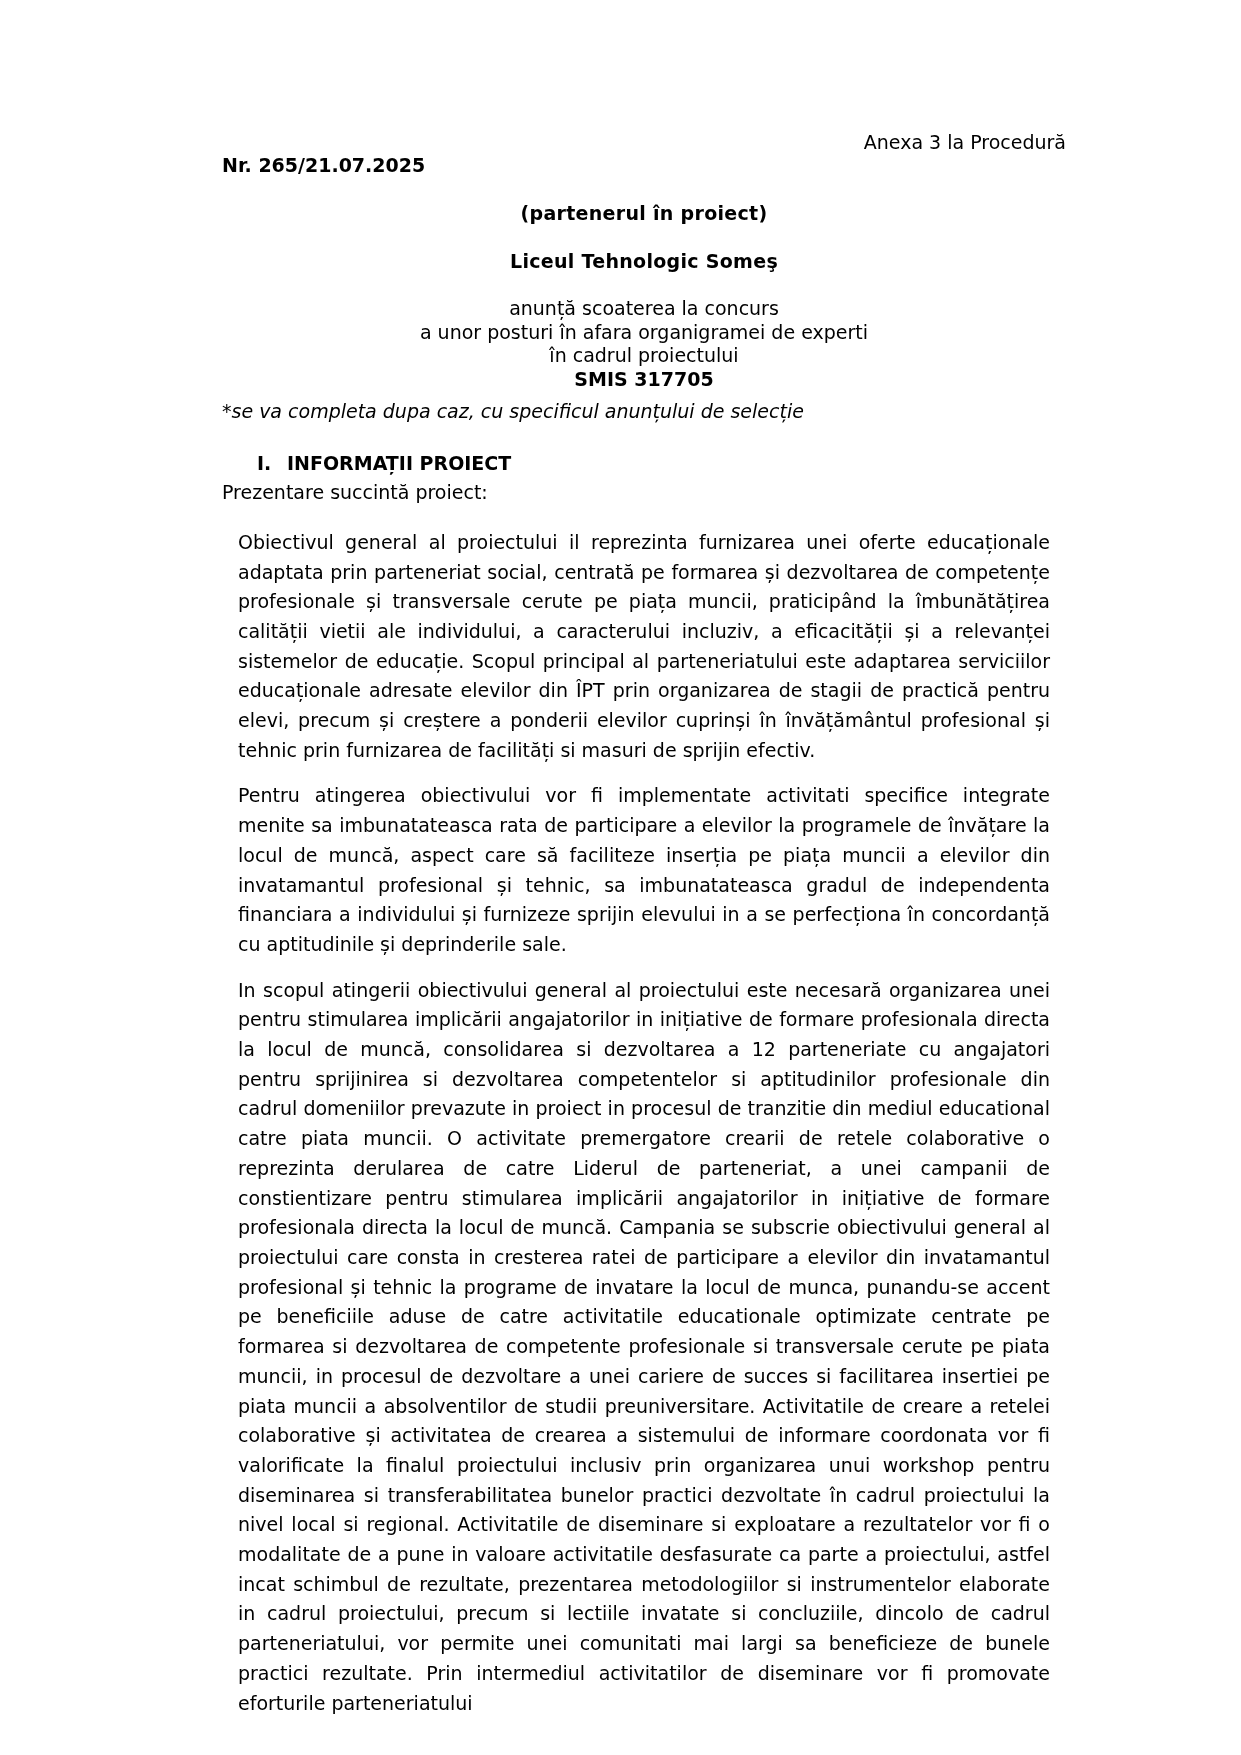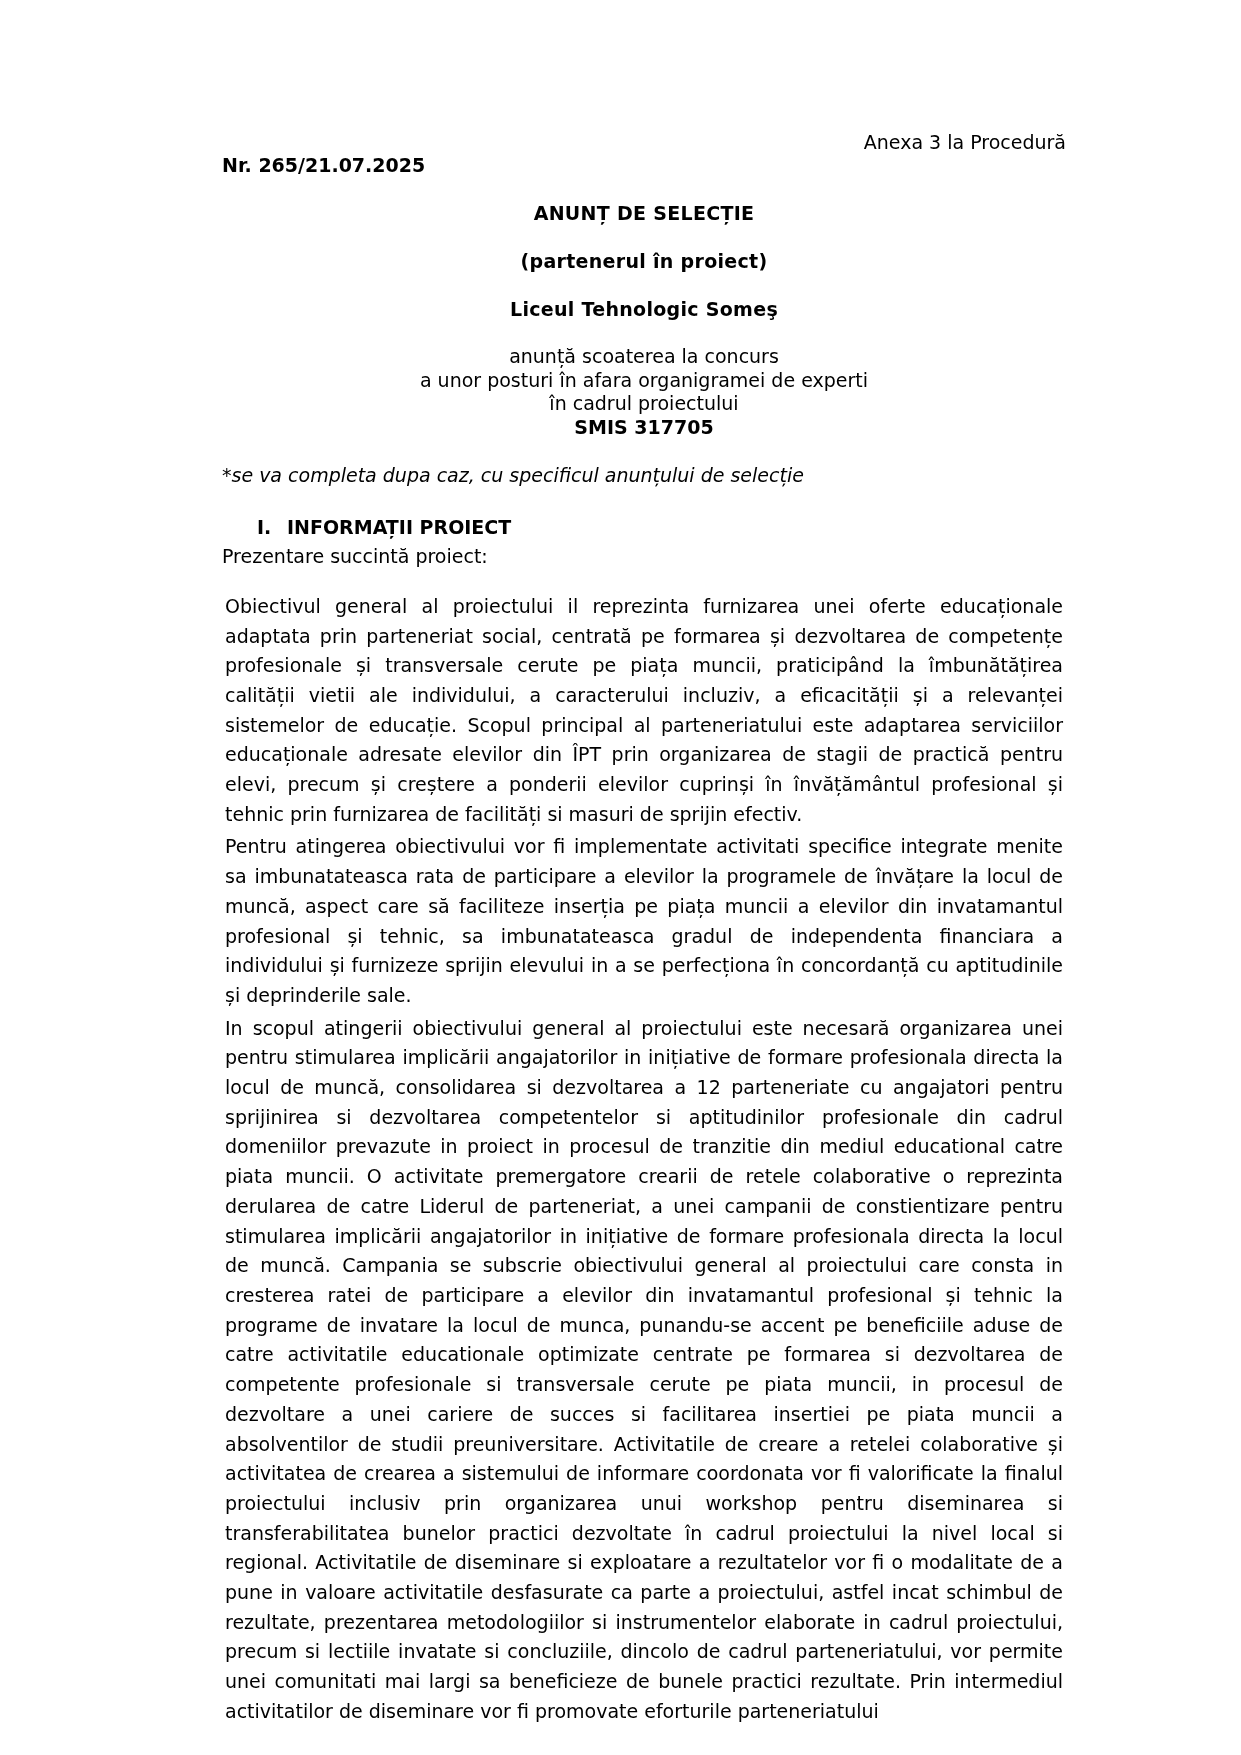--- a/index.html
+++ b/index.html
@@ -36,21 +36,21 @@
     font-size: 19px;
     line-height: 23px;
     letter-spacing: 0.3px;
   }
   .announce-block {
     margin-top: 24px;
     font-size: 19px;
     line-height: 23.7px;
   }
   .note {
-    margin-top: 24px;
+    margin-top: 8px;
     font-style: italic;
     font-size: 19px;
     line-height: 23px;
   }
   .section-heading {
     margin-top: 29px;
     font-weight: bold;
     font-size: 19px;
     line-height: 23px;
     padding-left: 35px;
@@ -64,34 +64,33 @@
     font-size: 19px;
     line-height: 23px;
   }
   .body-text {
     margin-top: 24px;
     font-size: 19px;
     line-height: 29.7px;
     text-align: justify;
   }
   .body-text p {
-    margin: 3px;
+    margin: 16px;
     padding: 0;
   }
 </style>
 </head>
 <body>
 
 <div class="page">
 
   <div class="annex">Anexa 3 la Procedură</div>
 
   <div class="doc-number">Nr. 265/21.07.2025</div>
 
-  <div class="title-line center bold">ANUNȚ DE SELECȚIE</div>
 
   <div class="title-line center bold">(partenerul în proiect)</div>
 
   <div class="title-line center bold">Liceul Tehnologic Someş</div>
 
   <div class="announce-block center">
     <div>anunță scoaterea la concurs</div>
     <div>a unor posturi în afara organigramei de experti</div>
     <div>în cadrul proiectului</div>
     <div class="bold">SMIS 317705</div>

